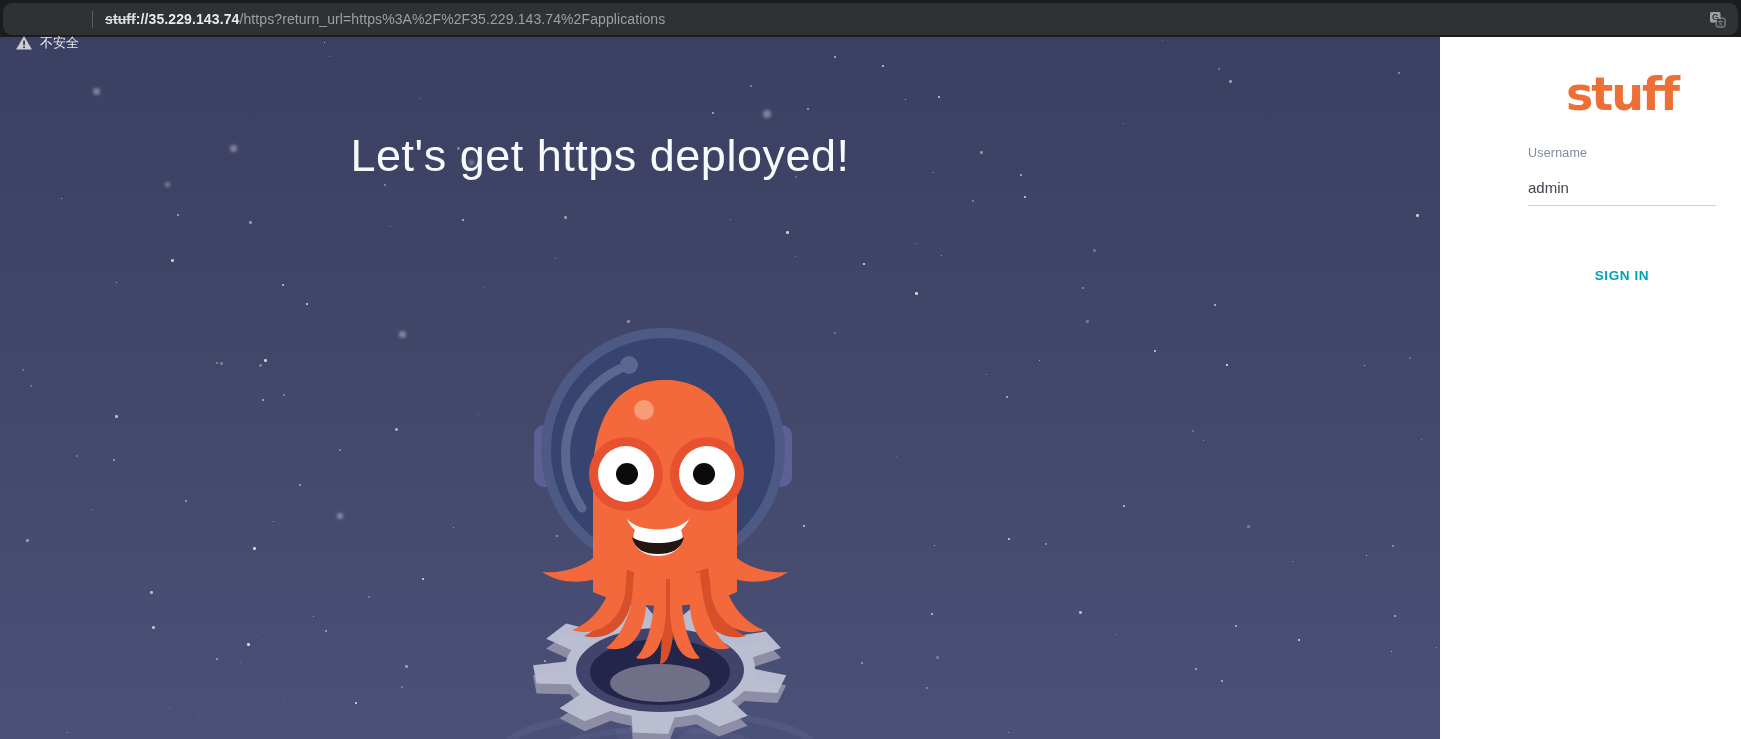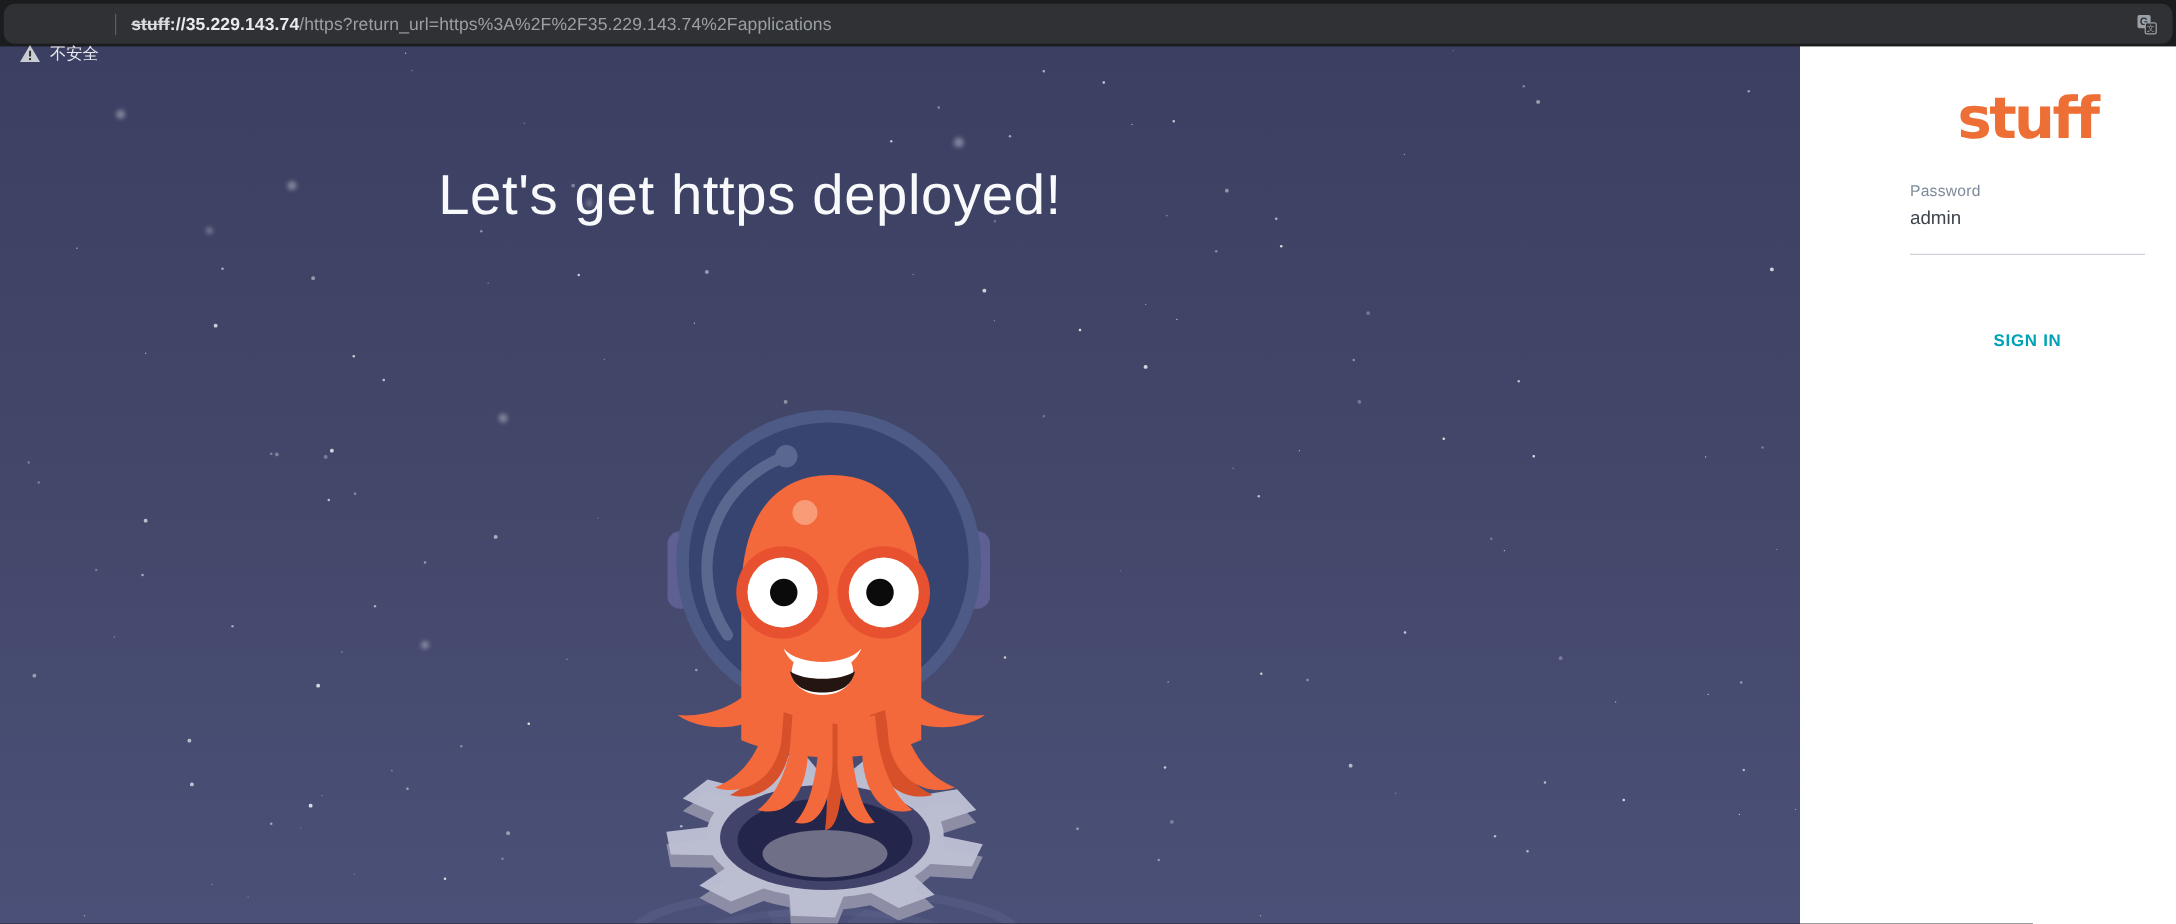--- a/index.html
+++ b/index.html
@@ -32,21 +32,21 @@
   
   .login-panel { position: absolute; left: 1440px; top: 37px; width: 301px; height: 702px; background: #FFFFFF; z-index: 5; }
   .panel-inner { position: absolute; left: 88px; top: 0; width: 188px; }
   .argo-logo { margin-top: 30px; text-align: center; font-size: 46px; font-weight: 700; letter-spacing: -2px;
                color: #EE6F35; font-family: "DejaVu Sans", sans-serif; }
   .field { margin-top: 0; }
   .field-username { margin-top: 25px; }
   .field-password { margin-top: 23px; }
   .field-label { color: #7D8B9C; font-size: 12.5px; letter-spacing: 0.2px; }
   .field input { display: block; width: 188px; border: none; outline: none; background: transparent;
-                 border-bottom: 1px solid #CDD3D8; padding: 6px 0 20px 0; }
+                 border-bottom: 1px solid #CDD3D8; padding: 6px 0 9px 0; margin-top: 13px; }
   .input-username { font-size: 15px; color: #3E454E; font-family: "Liberation Sans", sans-serif; }
   .input-password { font-size: 10px; font-weight: 700; letter-spacing: 1.2px; color: #272C31; height: 31px; }
   .signin-row { margin-top: 60px; text-align: center; }
   .signin-button { background: none; border: none; cursor: pointer; color: #00A2B5; font-size: 13.5px;
                    font-weight: 700; letter-spacing: 0.6px; font-family: "Liberation Sans", sans-serif; }
 </style>
 </head>
 <body>
 
 <div class="browser-bar">
@@ -278,21 +278,21 @@
       <path d="M270,272 C274,302 288,328 314,338 C289,346 266,330 261,302 L259,278 Z"></path>
     </g>
   </svg>
 </div>
 
 <div class="login-panel">
   <div class="panel-inner">
     <div class="argo-logo">stuff</div>
 
     <div class="field field-username">
-      <div class="field-label">Password</div>
+      <div class="field-label">Username</div>
       <input type="text" class="input-username" value="admin" style="">
     </div>
 
 
     <div class="signin-row">
       <button class="signin-button">SIGN IN</button>
     </div>
   </div>
 </div>
 

